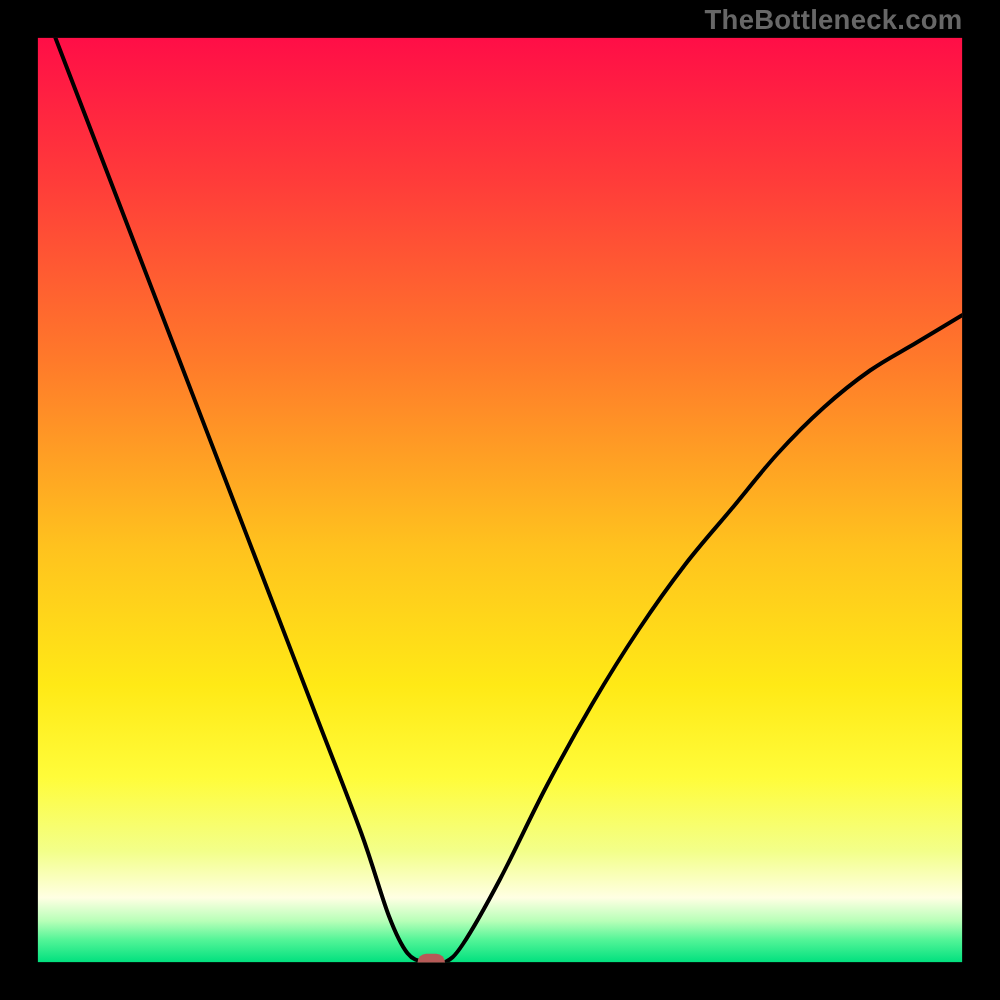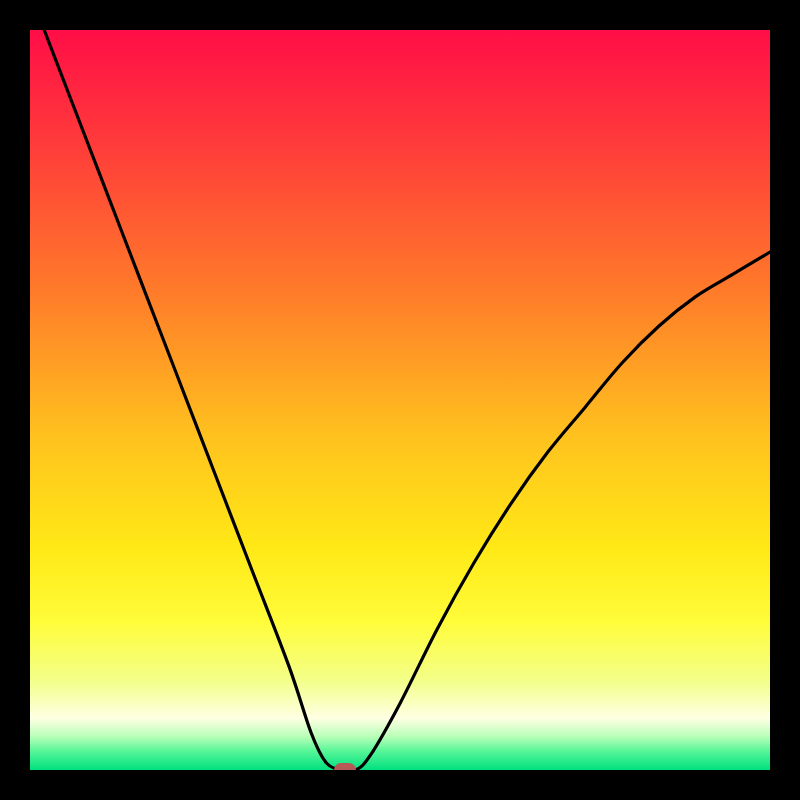--- a/index.html
+++ b/index.html
@@ -47,20 +47,21 @@
     font-size: 22px;
     font-weight: 600;
     color: #676767;
     letter-spacing: 0.2px;
   }
 </style>
 </head>
 <body>
 
 <div class="frame">
+  <div class="attribution">TheBottleneck.com</div>
 
   <div class="plot-area">
     <svg class="gradient" width="740" height="740" viewBox="0 0 740 740" preserveAspectRatio="none">
       <defs>
         <linearGradient id="bg-grad" x1="0" y1="0" x2="0" y2="1">
             <stop offset="0%" stop-color="#ff0e47"></stop>
             <stop offset="15%" stop-color="#ff3a3a"></stop>
             <stop offset="35%" stop-color="#ff7a2a"></stop>
             <stop offset="55.00000000000001%" stop-color="#ffc21e"></stop>
             <stop offset="70%" stop-color="#ffe916"></stop>

